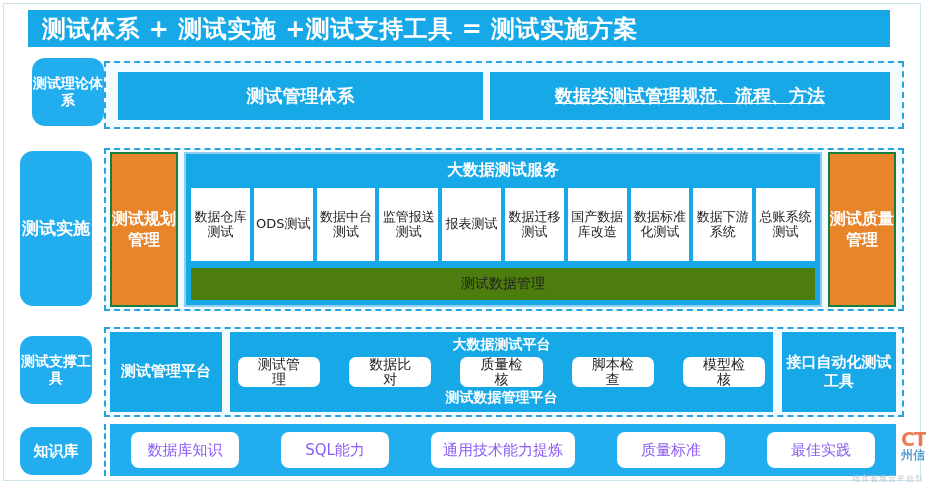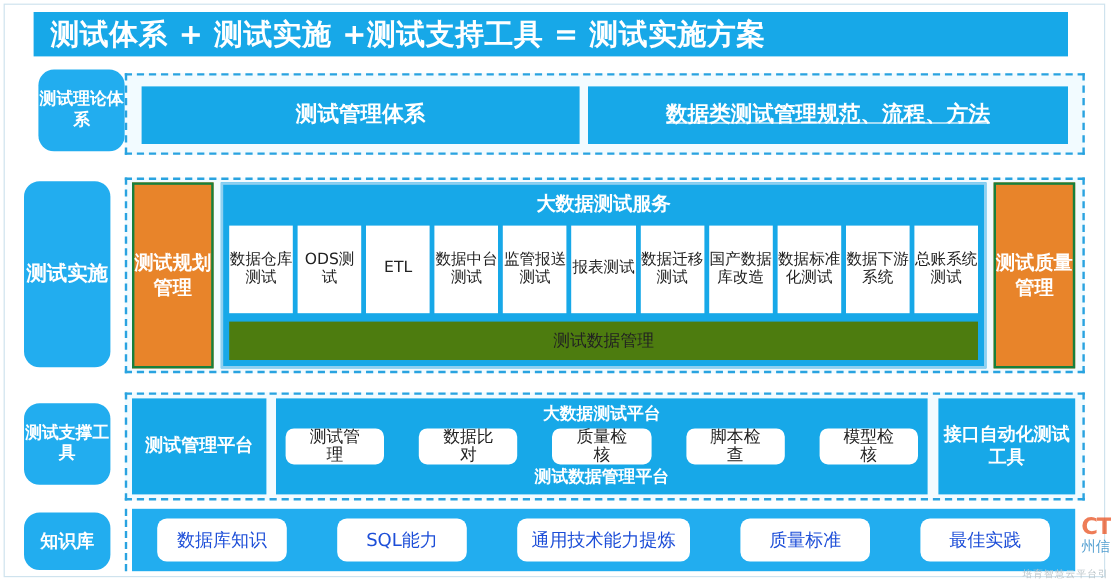--- a/index.html
+++ b/index.html
@@ -214,21 +214,21 @@
     position: absolute;
     background: #22adef;
     box-sizing: border-box;
     display: flex;
     align-items: center;
     justify-content: space-around;
   }
   .kb-pill {
     background: #ffffff;
     border-radius: 8px;
-    color: #1d4ed8;
+    color: #8b5cf6;
     font-size: 15px;
     min-width: 108px;
     height: 36px;
     padding: 0 12px;
     display: flex;
     align-items: center;
     justify-content: center;
     text-align: center;
     line-height: 1.1;
     box-sizing: border-box;
@@ -252,21 +252,21 @@
   .wm-top {
     color: #e8501f;
     font-size: 19px;
     font-weight: bold;
     letter-spacing: -1px;
     line-height: 1;
   }
   .wm-bot {
     color: #1a7fc1;
     font-size: 12px;
-    font-weight: normal;
+    font-weight: bold;
     line-height: 1.1;
   }
   .wm-tiny {
     position: absolute;
     right: 2px;
     bottom: 2px;
     color: #b9c4c9;
     font-size: 8px;
     letter-spacing: 1px;
     white-space: nowrap;
@@ -305,21 +305,20 @@
 
   <div class="orange-box" style="left:110px; top:152px; width:68px; height:155px; font-size:16px;">
     <span>测试规划管理</span>
   </div>
 
   <div class="svc-panel" style="left:184px; top:152px; width:638px; height:155px;">
     <div class="svc-title">大数据测试服务</div>
     <div class="svc-cells">
       <div class="svc-cell">数据仓库测试</div>
       <div class="svc-cell">ODS测试</div>
-      <div class="svc-cell">ETL</div>
       <div class="svc-cell">数据中台测试</div>
       <div class="svc-cell">监管报送测试</div>
       <div class="svc-cell">报表测试</div>
       <div class="svc-cell">数据迁移测试</div>
       <div class="svc-cell">国产数据库改造</div>
       <div class="svc-cell">数据标准化测试</div>
       <div class="svc-cell">数据下游系统</div>
       <div class="svc-cell">总账系统测试</div>
     </div>
     <div class="svc-foot">测试数据管理</div>

